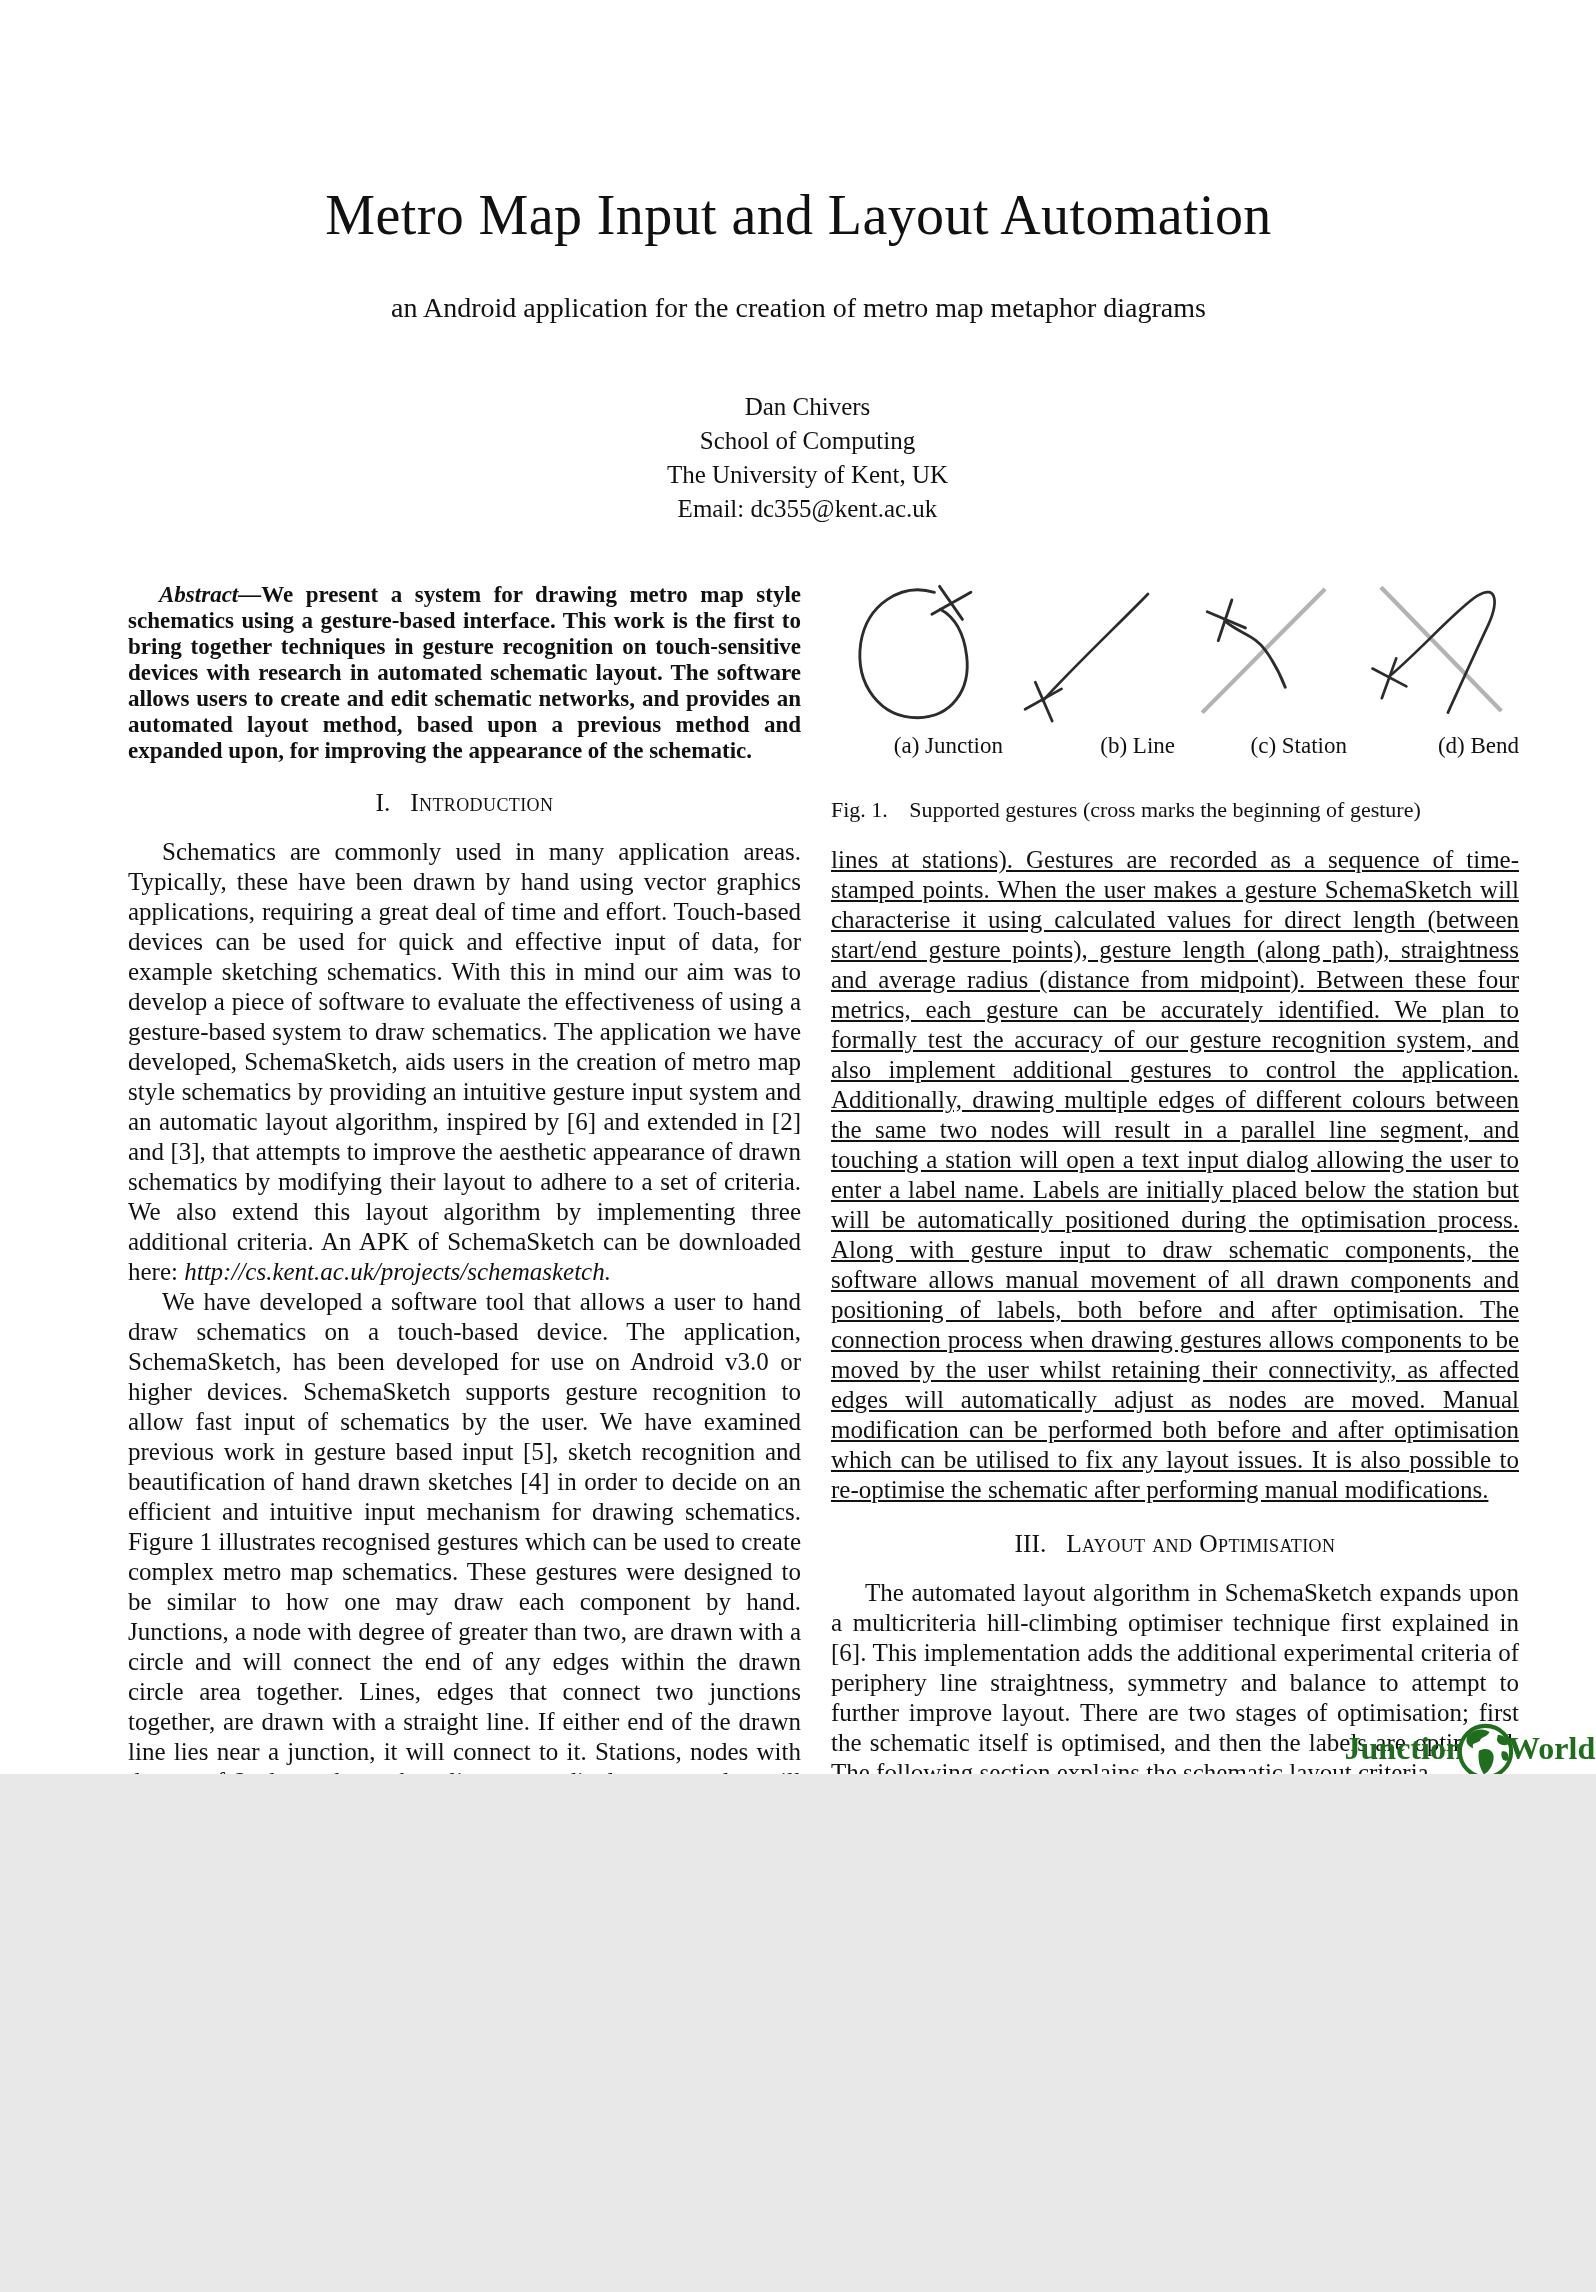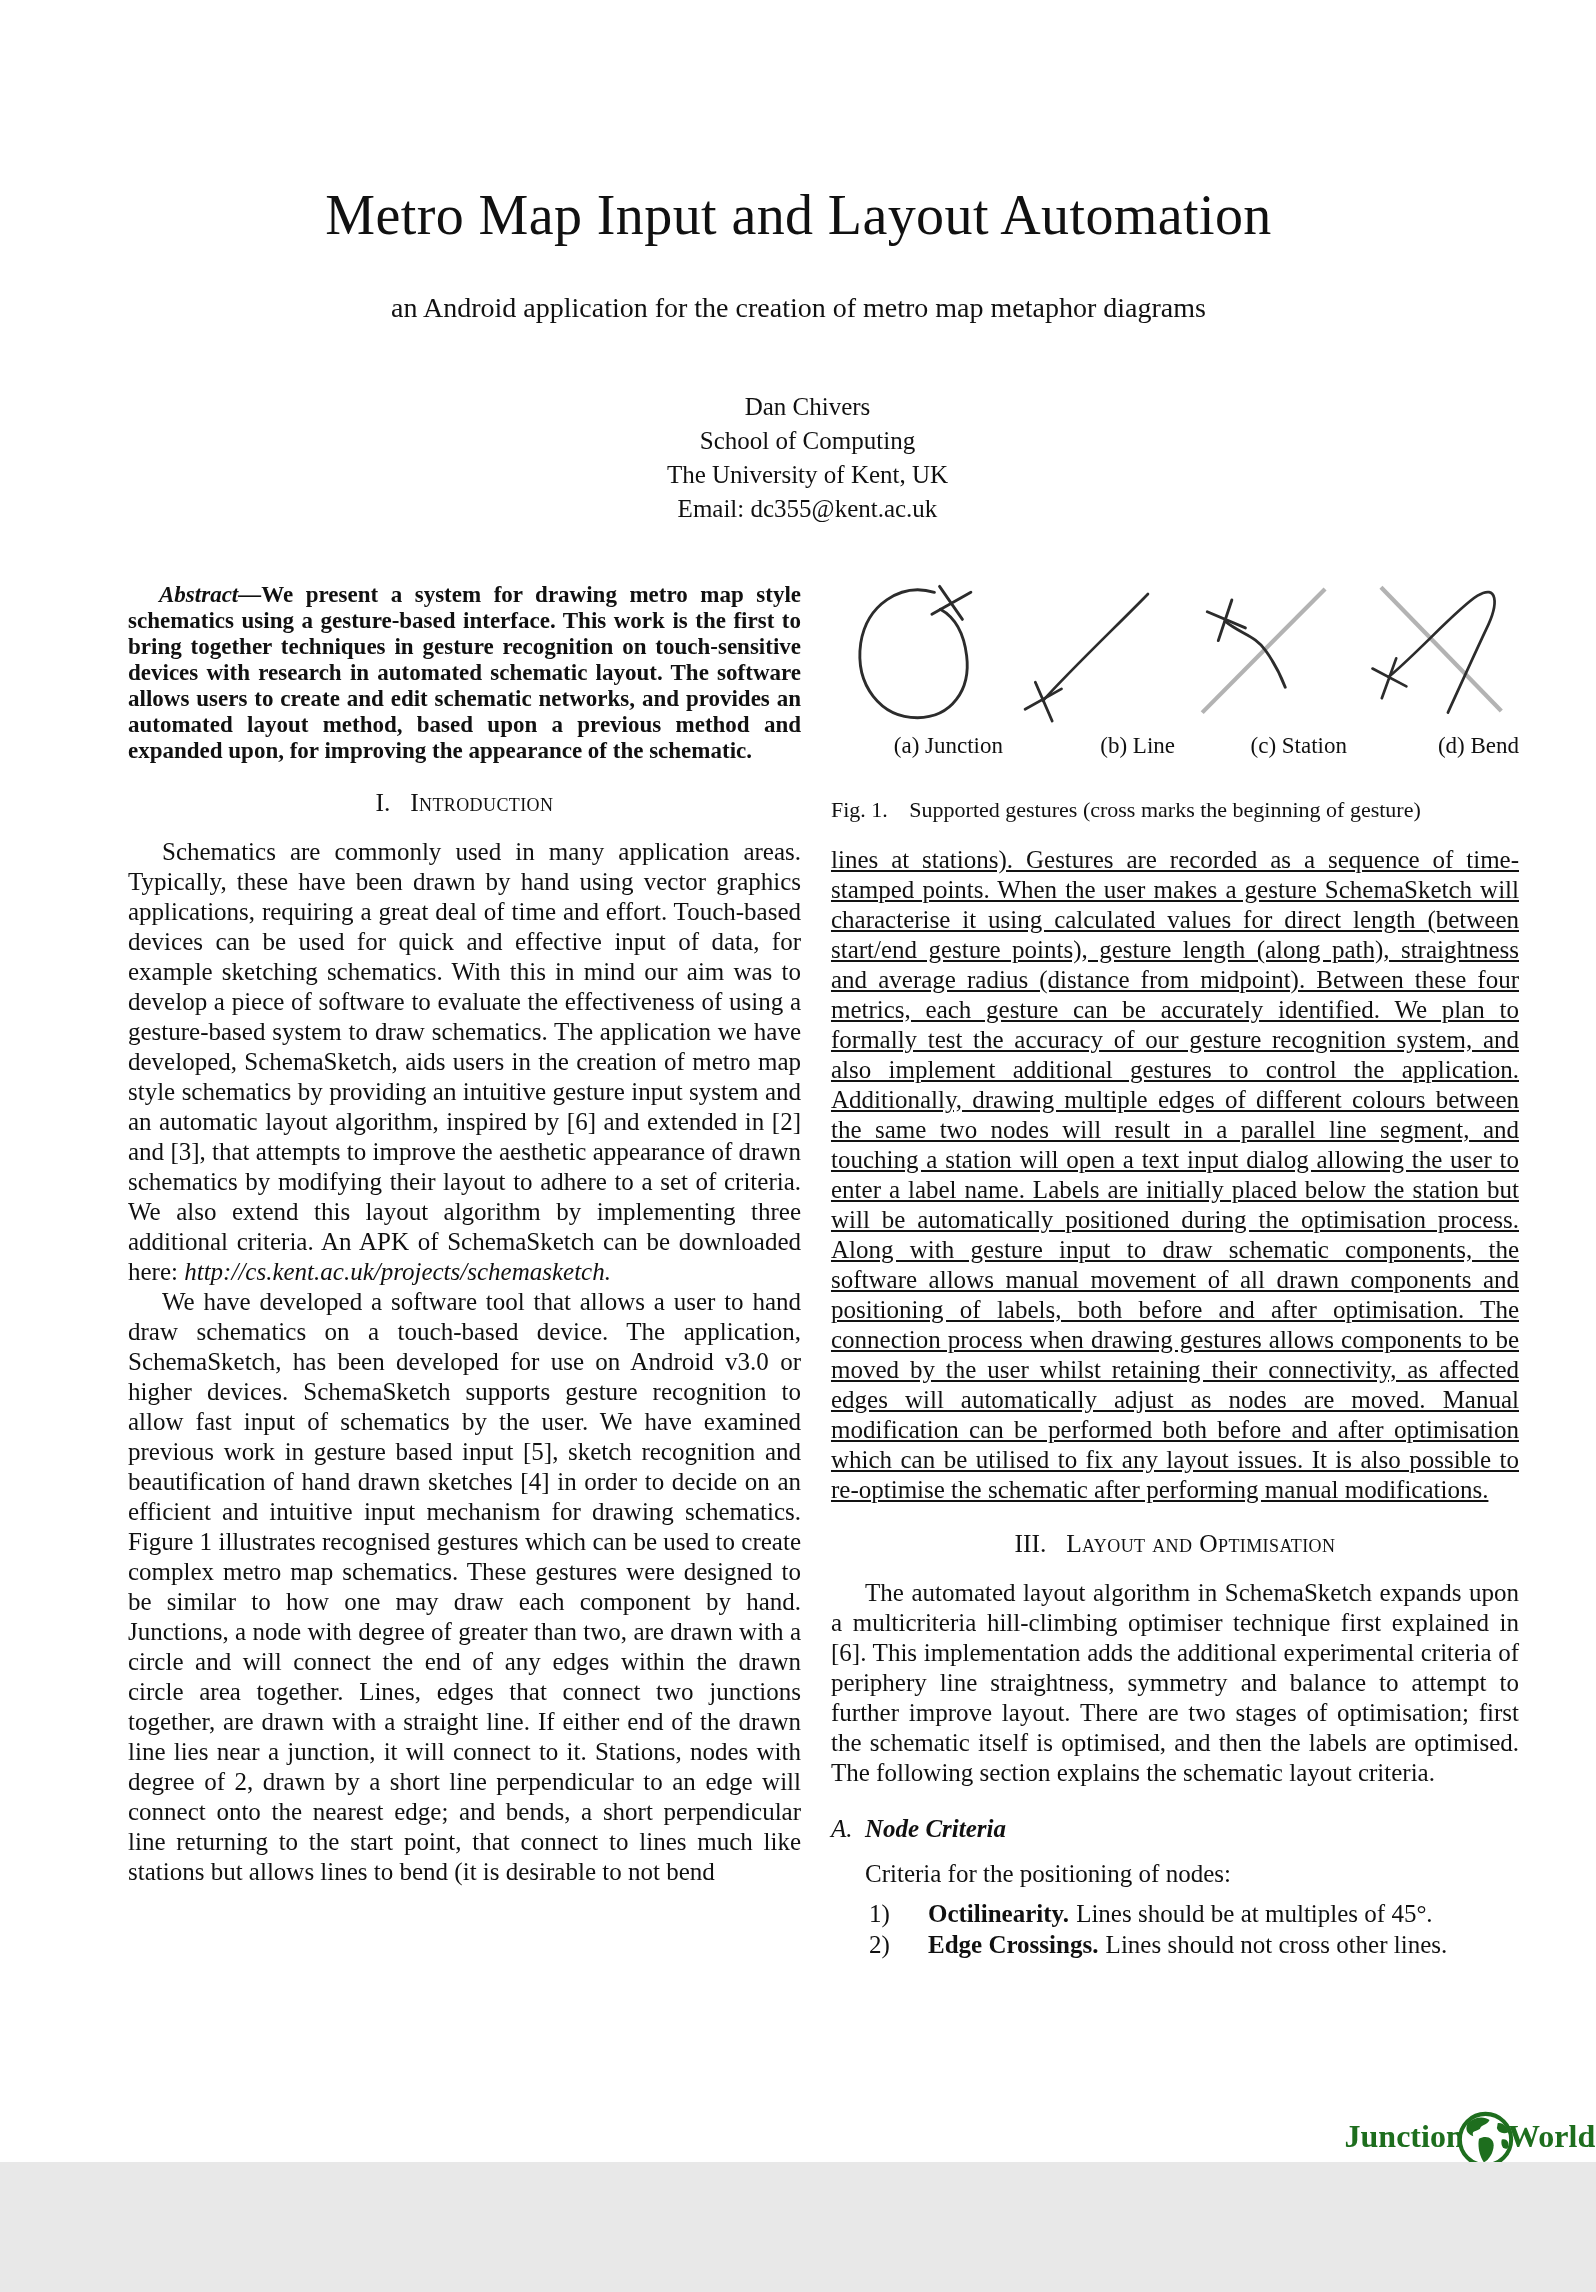--- a/index.html
+++ b/index.html
@@ -1,18 +1,18 @@
 <!DOCTYPE html>
 <html style="font-size:14.3px"><head>
 <meta charset="utf-8">
 <style>
   html,body{margin:0;padding:0;background:#e8e8e8;}
   #page{
     position:relative;
-    width:1597px;height:2162px;
+    width:1597px;height:1774px;
     background:#ffffff;
     overflow:hidden;
     font-family:"Liberation Serif","DejaVu Serif",serif;
     color:#111;
   }
   .centered{position:absolute;left:0;width:1597px;text-align:center;}
   #title{top:183px;font-size:56px;letter-spacing:0.4px;}
   #subtitle{top:292px;font-size:28px;}
   #authors{top:390px;font-size:25px;line-height:34px;padding-left:9px;}
   

